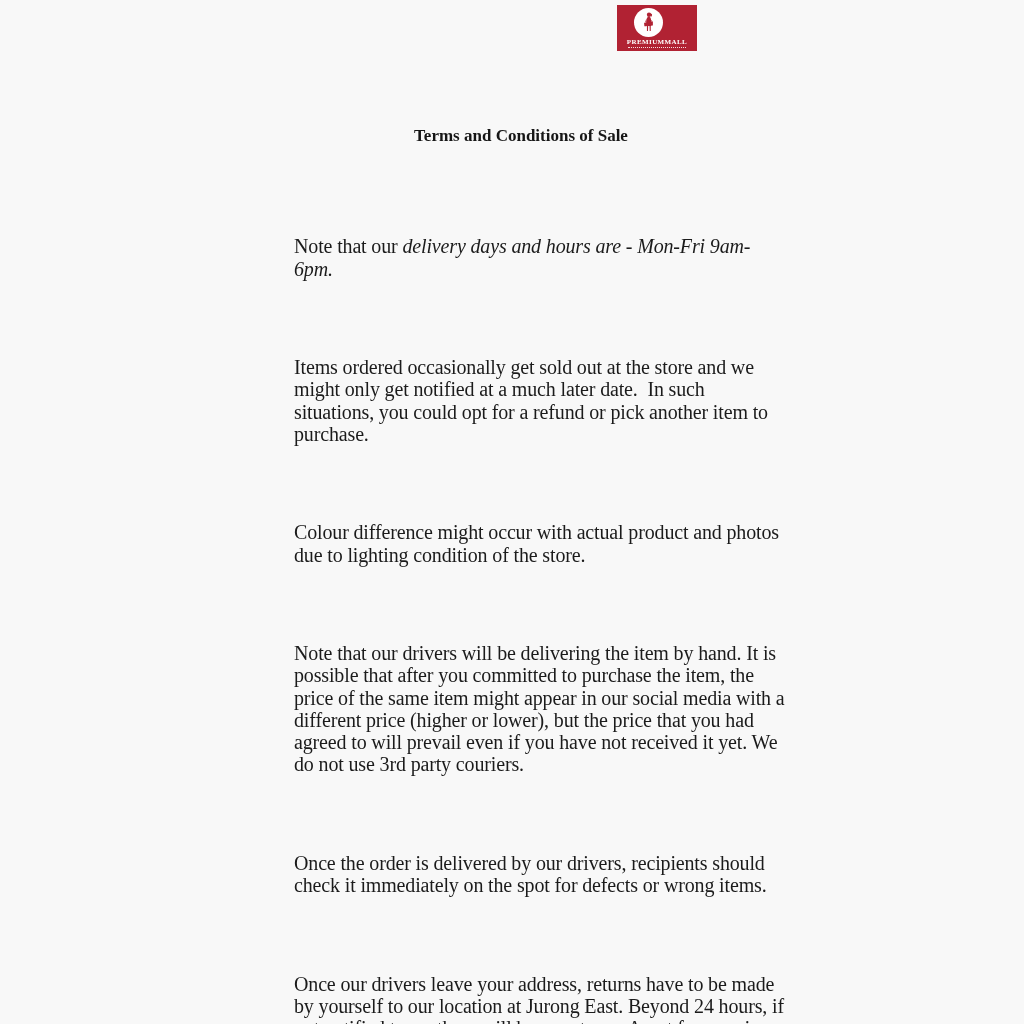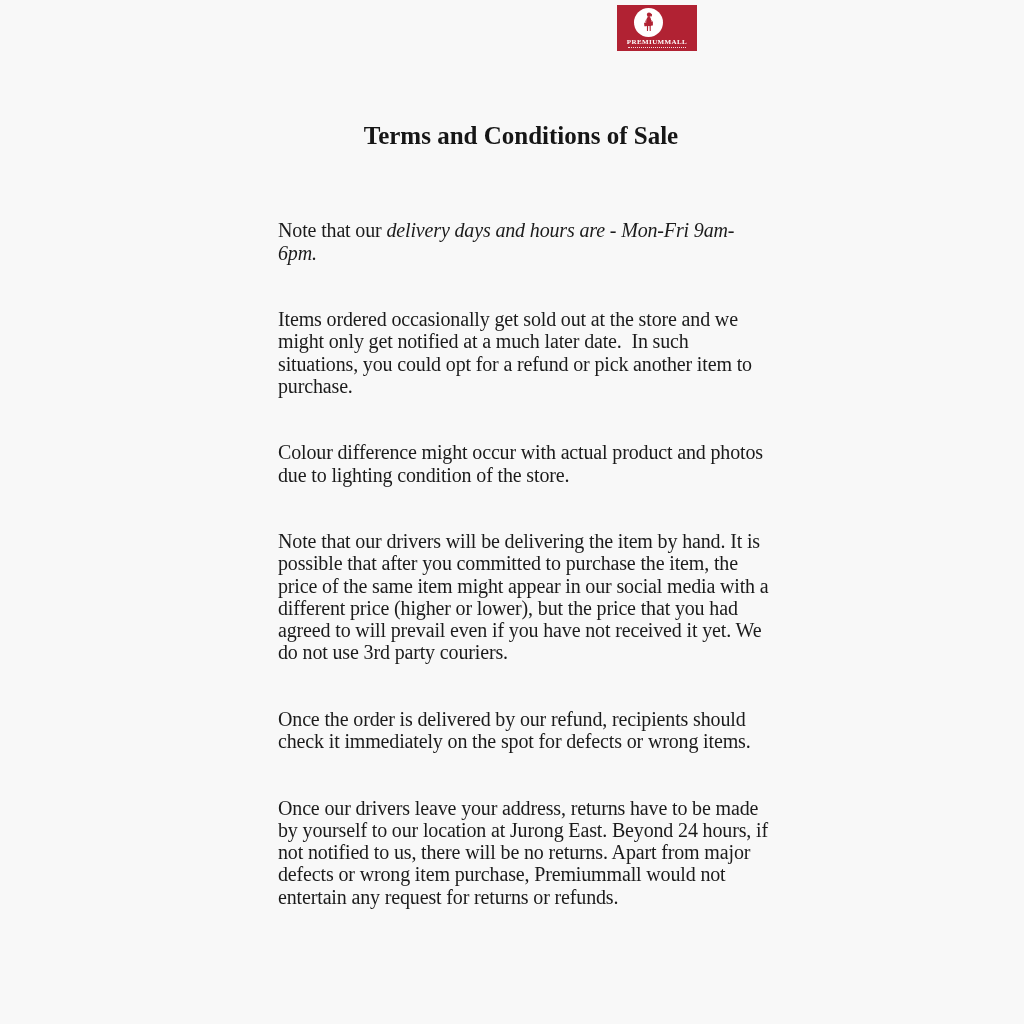--- a/index.html
+++ b/index.html
@@ -68,37 +68,37 @@
   
   .doc-title {
     position: absolute;
     left: 278px;
     top: 121px;
     width: 486px;
     margin: 0;
     text-align: center;
     font-family: "Liberation Serif", "DejaVu Serif", serif;
     font-weight: bold;
-    font-size: 25px;
+    font-size: 17px;
     line-height: 30px;
     color: #161616;
   }
   .doc-body {
     position: absolute;
     left: 278px;
     top: 175px;
     width: 520px;
     font-size: 20px;
     line-height: 22.2px;
     letter-spacing: -0.15px;
     white-space: pre;
     color: #1b1b1b;
   }
   .doc-body p {
-    margin: 0;
+    margin: 16px;
     padding: 0;
   }
   .italic {
     font-style: italic;
   }
 </style>
 </head>
 <body>
 
 <div class="logo">
@@ -131,21 +131,21 @@
 situations, you could opt for a refund or pick another item to
 purchase.</p>
   <p>Colour difference might occur with actual product and photos
 due to lighting condition of the store.</p>
   <p>Note that our drivers will be delivering the item by hand. It is
 possible that after you committed to purchase the item, the
 price of the same item might appear in our social media with a
 different price (higher or lower), but the price that you had
 agreed to will prevail even if you have not received it yet. We
 do not use 3rd party couriers.</p>
-  <p>Once the order is delivered by our refund, recipients should
+  <p>Once the order is delivered by our drivers, recipients should
 check it immediately on the spot for defects or wrong items.</p>
   <p>Once our drivers leave your address, returns have to be made
 by yourself to our location at Jurong East. Beyond 24 hours, if
 not notified to us, there will be no returns. Apart from major
 defects or wrong item purchase, Premiummall would not
 entertain any request for returns or refunds.</p>
   
   
   
   

